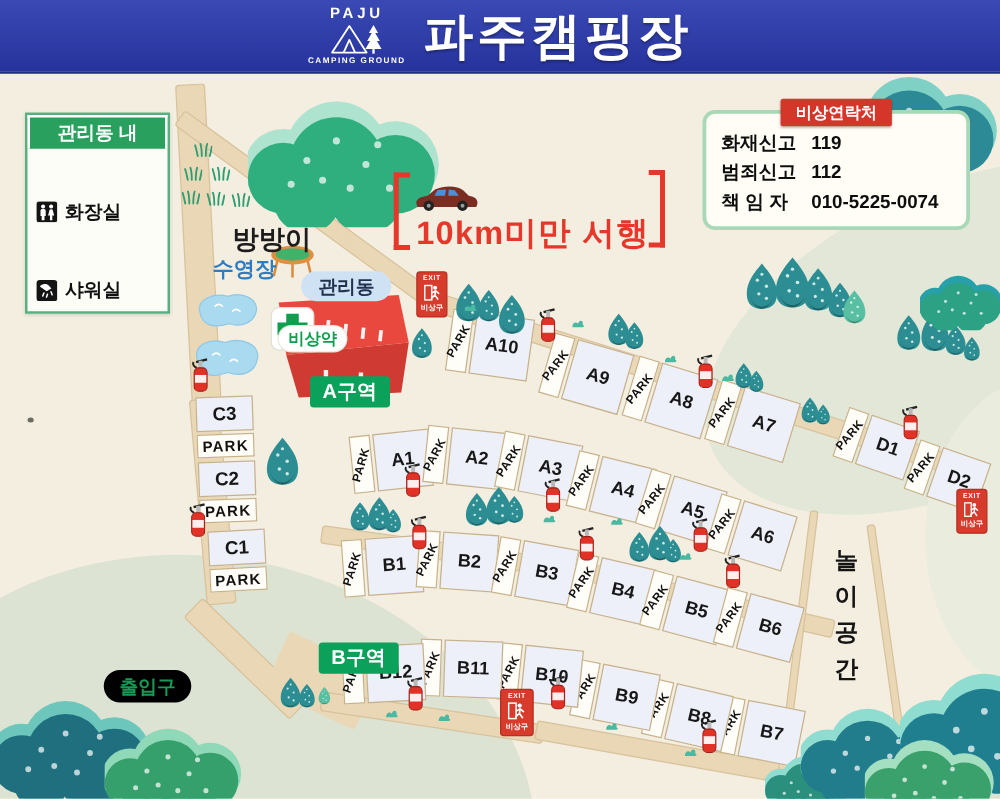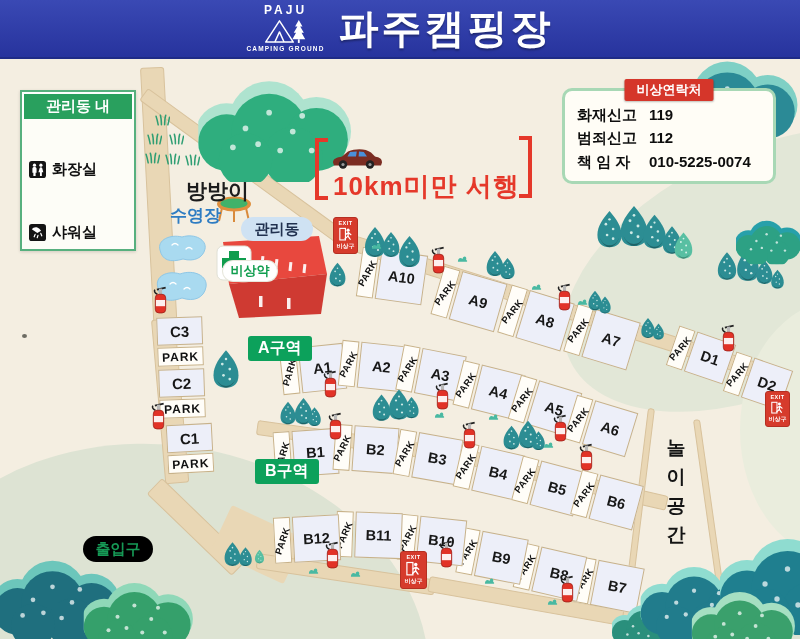--- a/index.html
+++ b/index.html
@@ -581,22 +581,22 @@
         <line x1="20" y1="16" x2="20" y2="28"></line>
     </g>
     <ellipse cx="20" cy="10" rx="17" ry="7.5" fill="#df8f3e"></ellipse>
     <ellipse cx="20" cy="9.5" rx="13.5" ry="5" fill="#41b26a"></ellipse>
   </svg>
 
   <div class="maplabel" style="left:186px;top:177px;font-size:21px;color:#1c1c1c;">방방이</div>
   <div class="maplabel" style="left:152px;top:204px;font-size:17px;color:#2e7cc2;margin-left:18px;">수영장</div>
   <div class="bubble" style="left:241px;top:217px;width:72px;height:24px;background:#cfe2f3;color:#21314f;font-size:15px;">관리동</div>
   <div class="bubble" style="left:223px;top:261px;width:54px;height:20px;background:#fff;color:#0f9d4e;font-size:13px;box-shadow:0 0 0 1px #e7e7dc;">비상약</div>
-  <div class="zone" style="left:248px;top:336px;">A구역</div>
-  <div class="zone" style="left:255px;top:459px;">B구역</div>
+  <div class="zone" style="left:248px;top:301px;">A구역</div>
+  <div class="zone" style="left:255px;top:514px;">B구역</div>
   <div class="bubble" style="left:83px;top:536px;width:70px;height:26px;background:#000000;color:#169a56;font-size:15px;">출입구</div>
   <div id="playarea">놀이공간</div>
 
   <div class="exit-sign" style="left:333px;top:217px;">
     <span class="en">EXIT</span>
     <svg width="14" height="14" viewBox="0 0 20 20">
         <use href="#run-man"></use>
       </svg>
     <span class="ko">비상구</span>
   </div>

